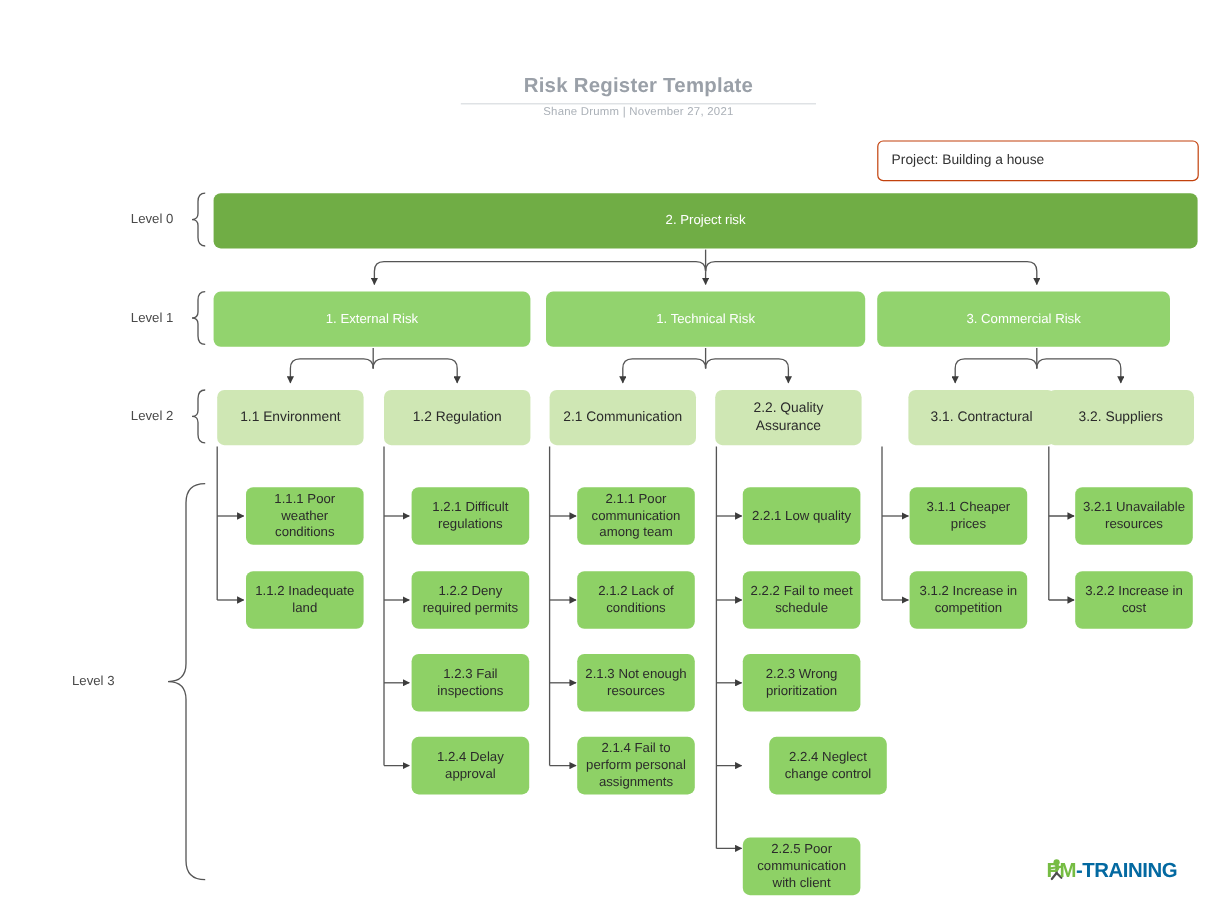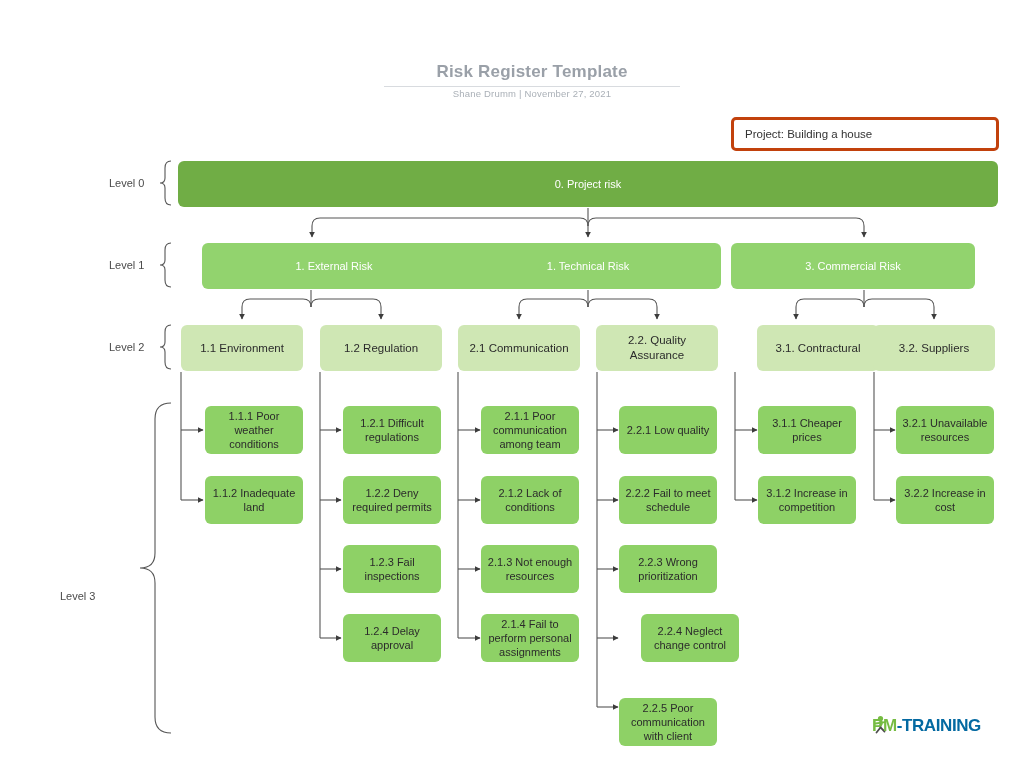--- a/index.html
+++ b/index.html
@@ -28,21 +28,21 @@
   .byline{
     position:absolute;left:382px;top:88px;width:300px;
     text-align:center;
     font-size:9.5px;color:#aab0b7;
     letter-spacing:.2px;
   }
 
   
   .project-box{
     position:absolute;left:731px;top:117px;width:268px;height:34px;
-    border:3px solid #c2410c;border-radius:5px;background:#fff;
+    border:1px solid #c2410c;border-radius:5px;background:#fff;
     display:flex;align-items:center;
     box-sizing:border-box;
     padding-left:11px;
     font-size:11.5px;color:#333;
   }
 
   
   .lvl-label{
     position:absolute;
     font-size:11px;color:#4a4a4a;
@@ -153,27 +153,27 @@
 
       <path d="M874,372 V500"></path>
       <path d="M874,430 H895" marker-end="url(#arrow)"></path>
       <path d="M874,500 H895" marker-end="url(#arrow)"></path>
     </g>
   </svg>
 
   <div class="lvl-label" style="left:109px;top:177px;">Level 0</div>
   <div class="lvl-label" style="left:109px;top:259px;">Level 1</div>
   <div class="lvl-label" style="left:109px;top:341px;">Level 2</div>
-  <div class="lvl-label" style="left:60px;top:590px;">Level 3</div>
+  <div class="lvl-label" style="left:60px;top:562px;">Level 3</div>
 
   <div class="node lvl0" style="left:178px;top:161px;width:820px;height:46px;">
-    <span>0. Project risk</span>
-  </div>
-
-  <div class="node lvl1" style="left:178px;top:243px;width:264px;height:46px;margin-left:24px;">
+    <span>2. Project risk</span>
+  </div>
+
+  <div class="node lvl1" style="left:178px;top:243px;width:264px;height:46px;">
     <span>1. External Risk</span>
   </div>
   <div class="node lvl1" style="left:455px;top:243px;width:266px;height:46px;">
     <span>1.  Technical Risk</span>
   </div>
   <div class="node lvl1" style="left:731px;top:243px;width:244px;height:46px;justify-content:center;">
     <span>3. Commercial Risk</span>
   </div>
 
   <div class="node lvl2" style="left:181px;top:325px;width:122px;height:46px;">

